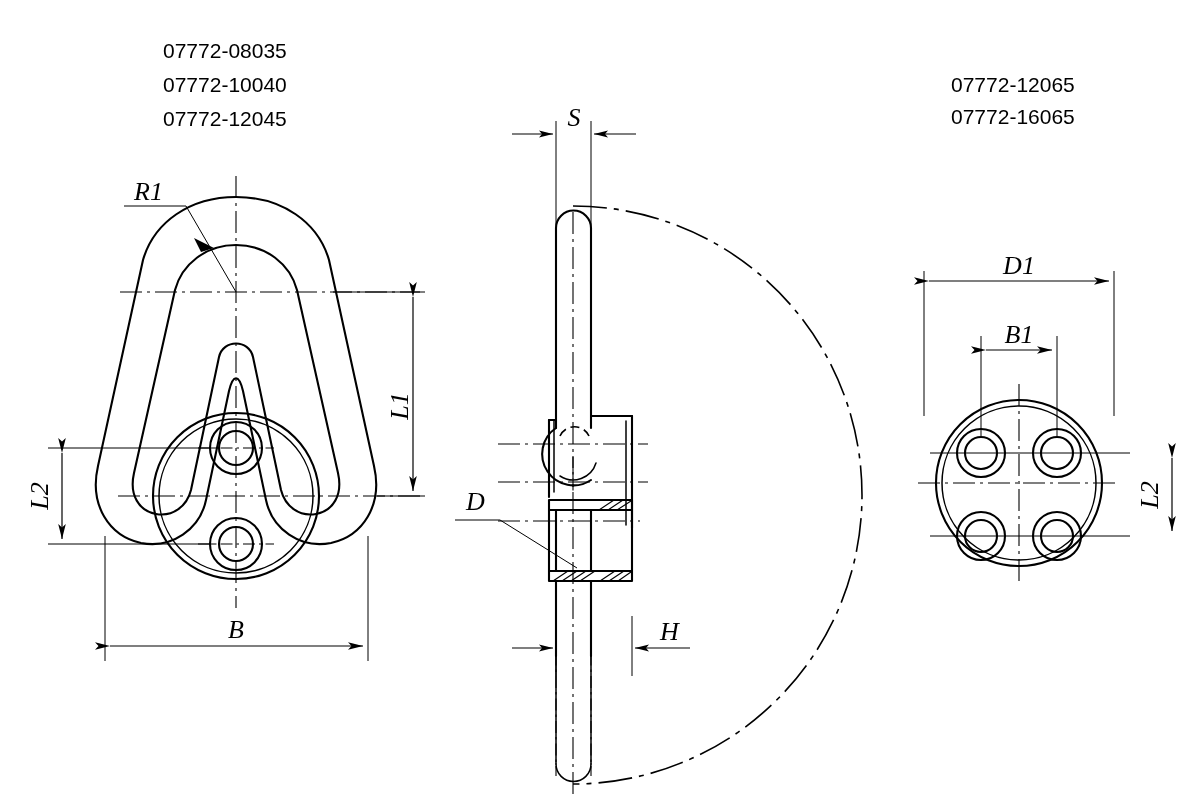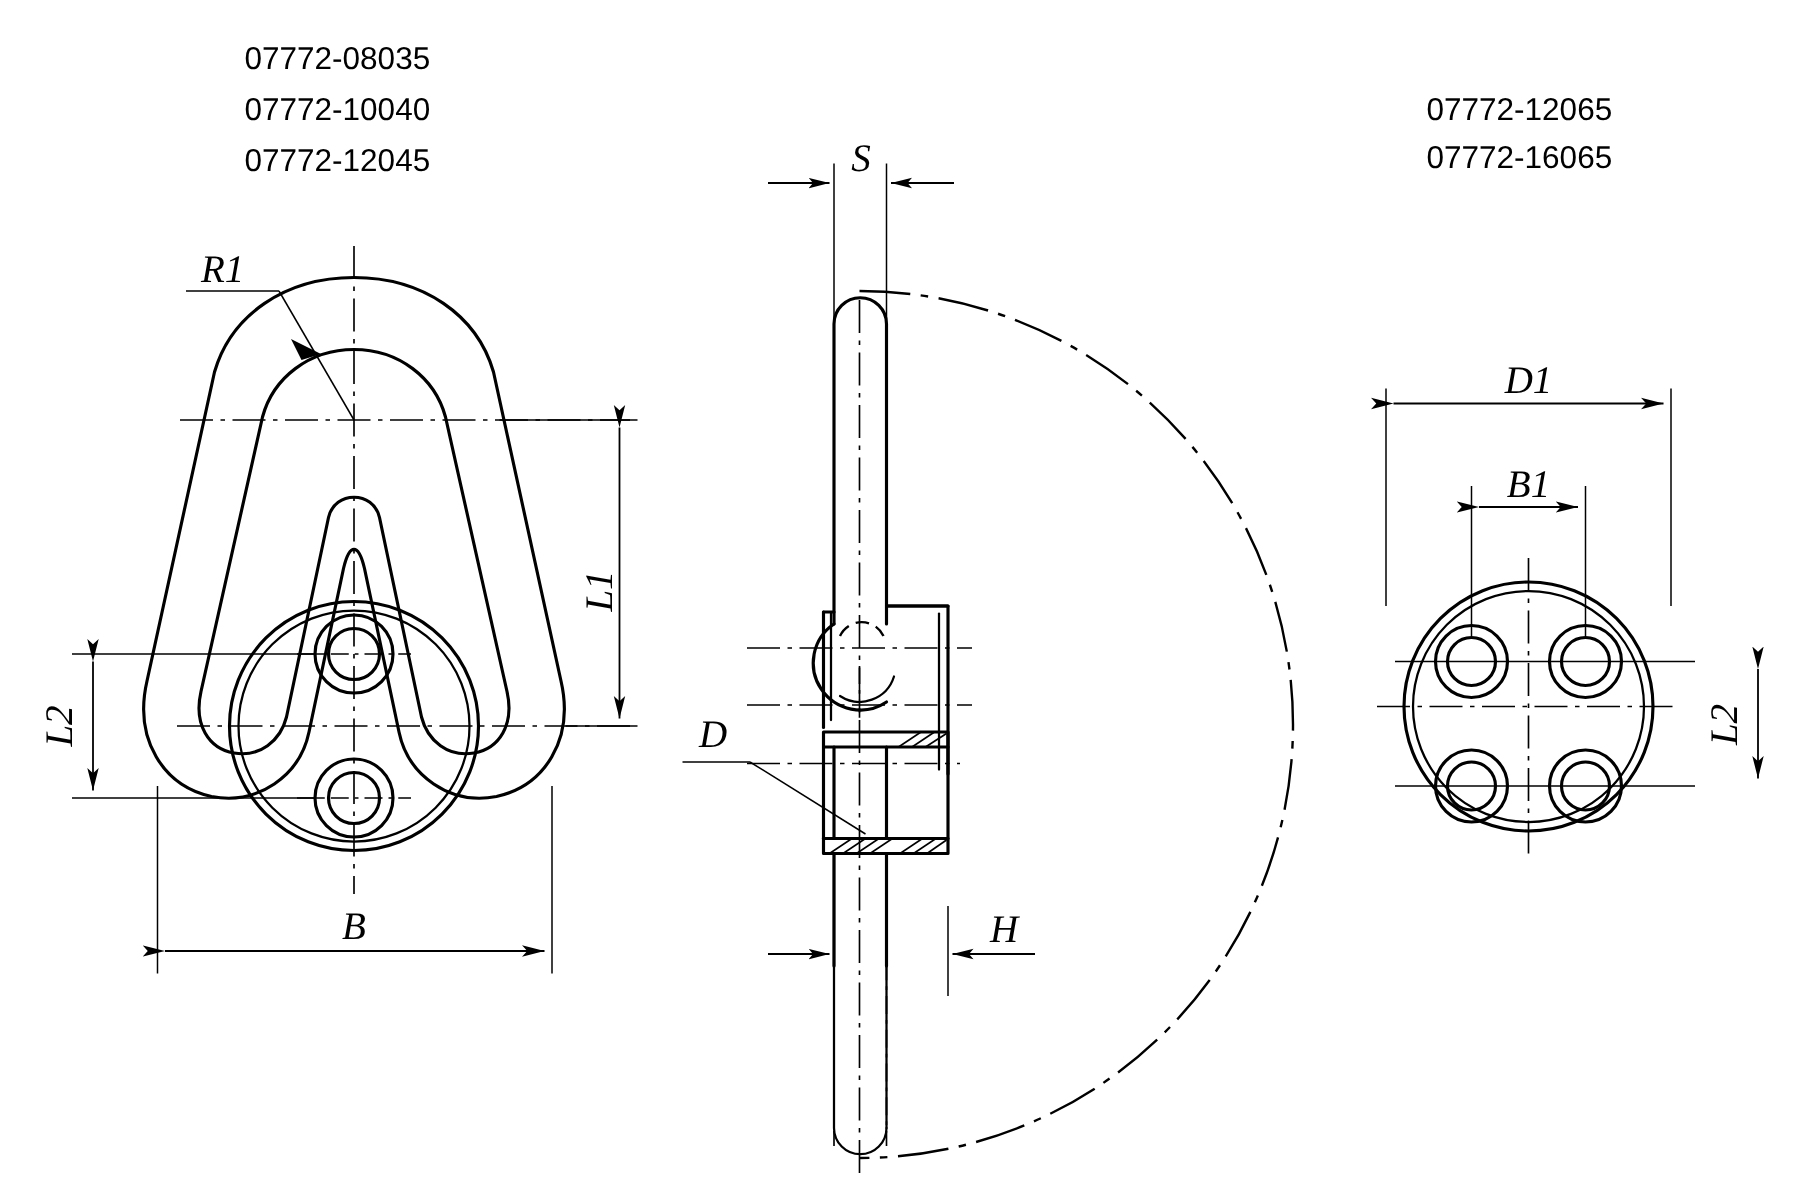--- a/index.html
+++ b/index.html
@@ -10,21 +10,21 @@
   body {
     width: 1200px;
     height: 796px;
     font-family: "Liberation Sans", sans-serif;
     position: relative;
     overflow: hidden;
   }
   #drawing-root {
     position: absolute;
     left: 0;
-    top: 4px;
+    top: 16px;
     width: 1200px;
     height: 763px;
   }
   svg.sheet {
     display: block;
     width: 1200px;
     height: 796px;
     background: #ffffff;
   }
   .partno {

